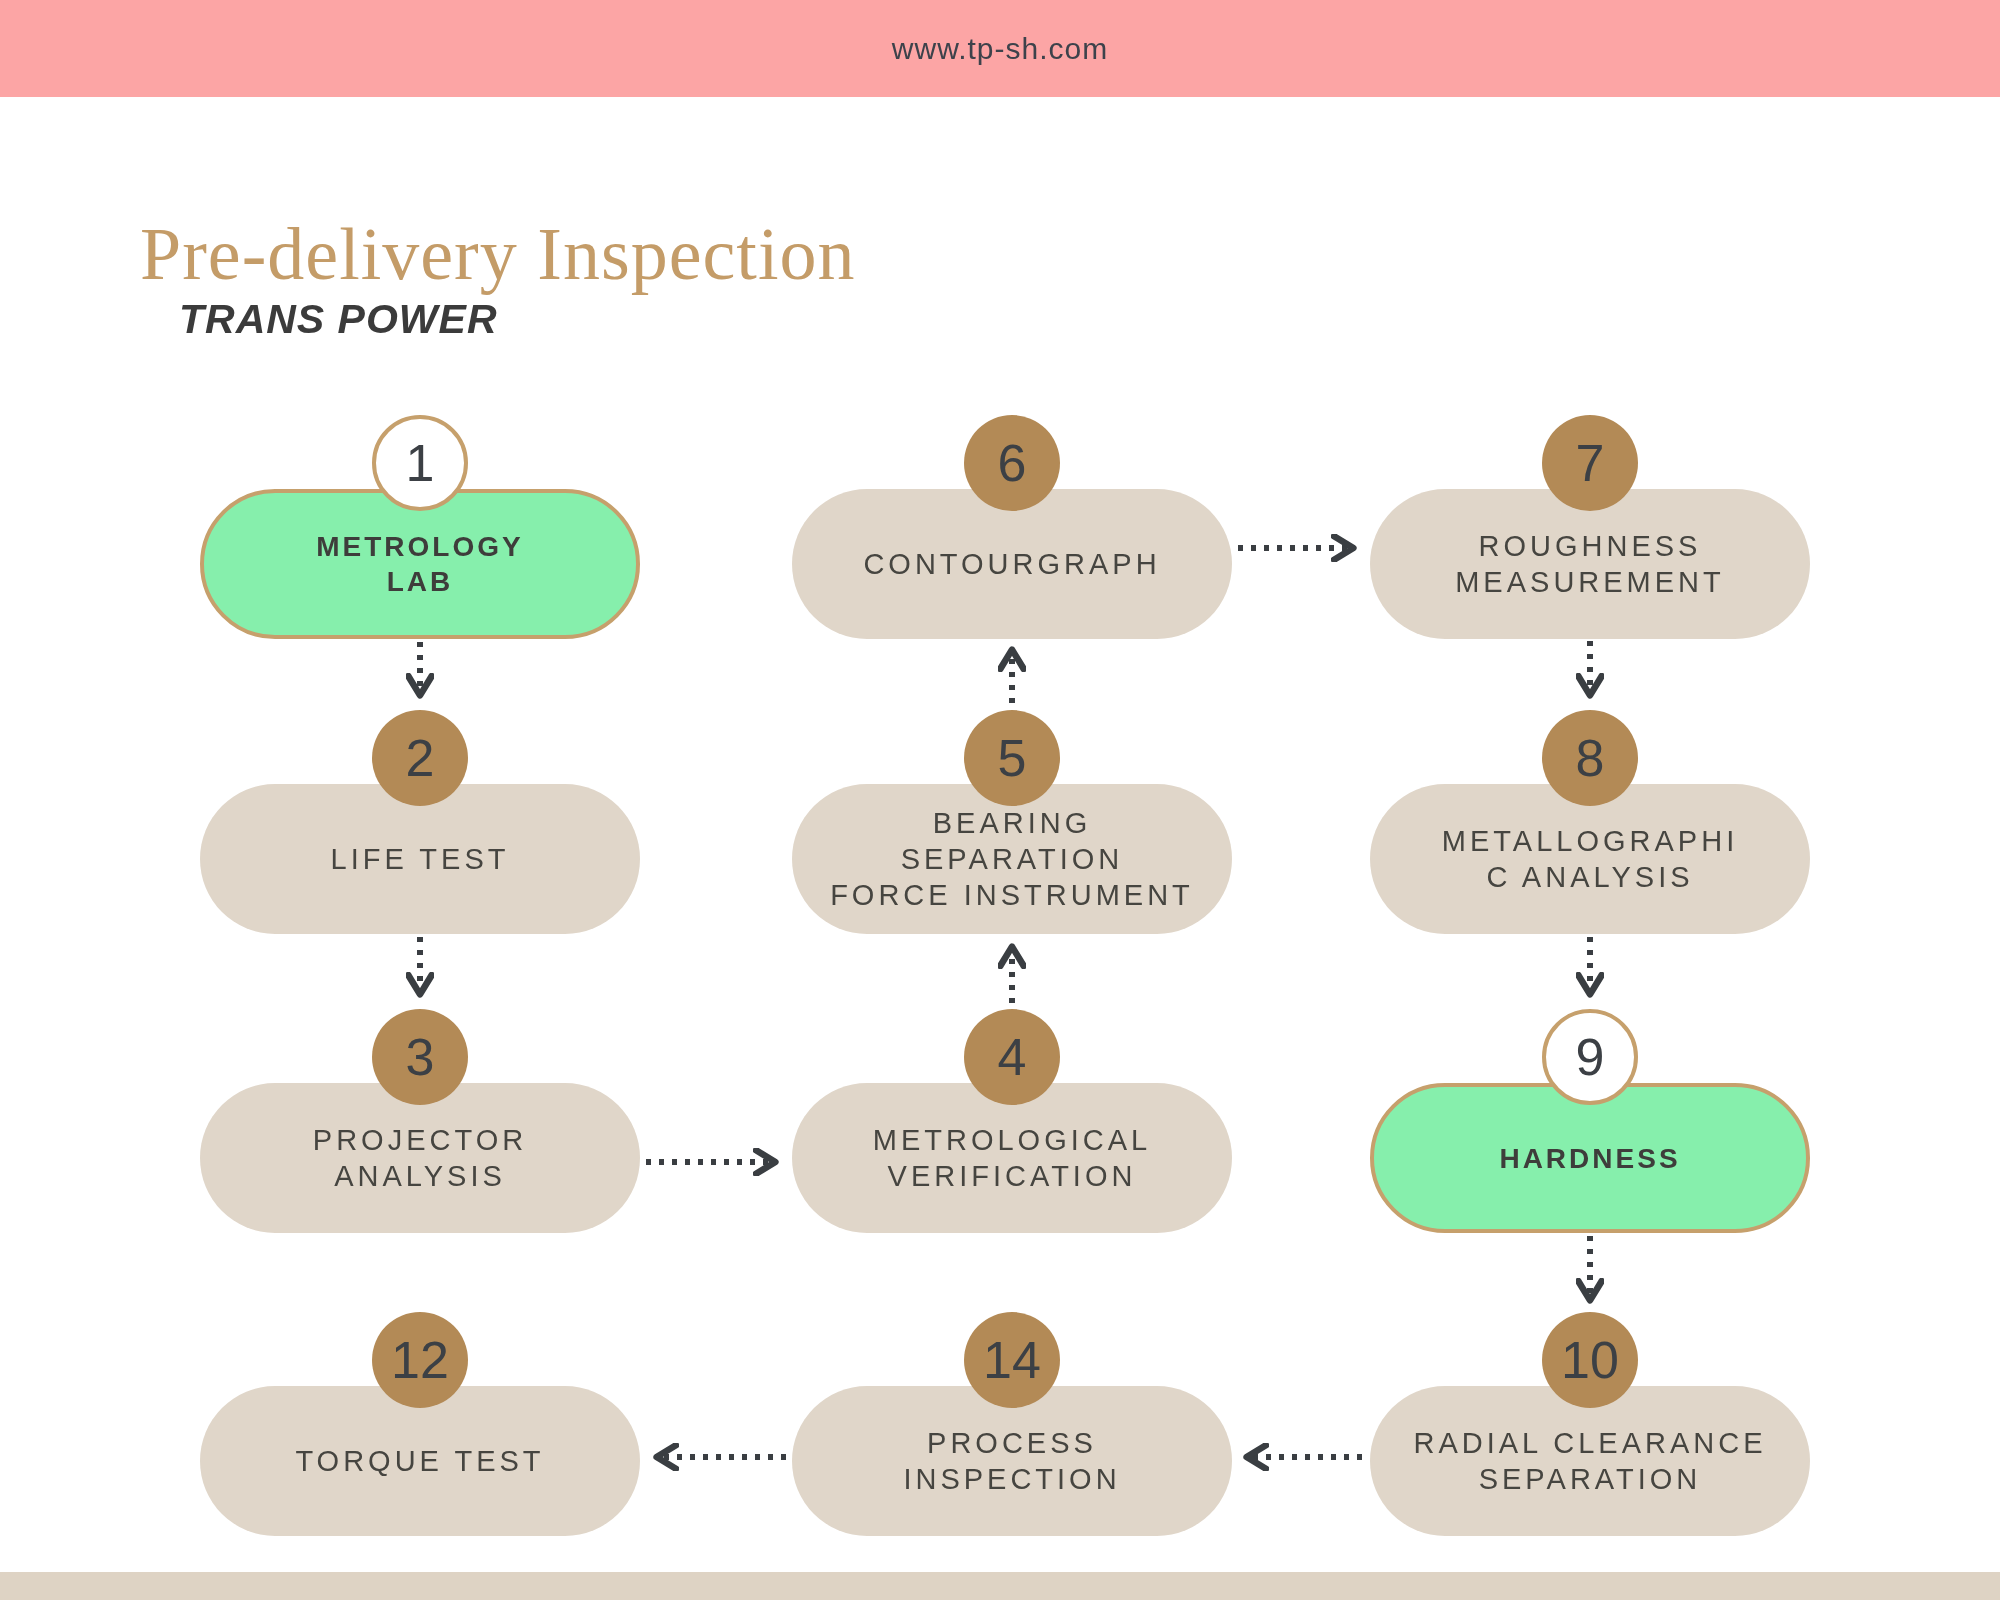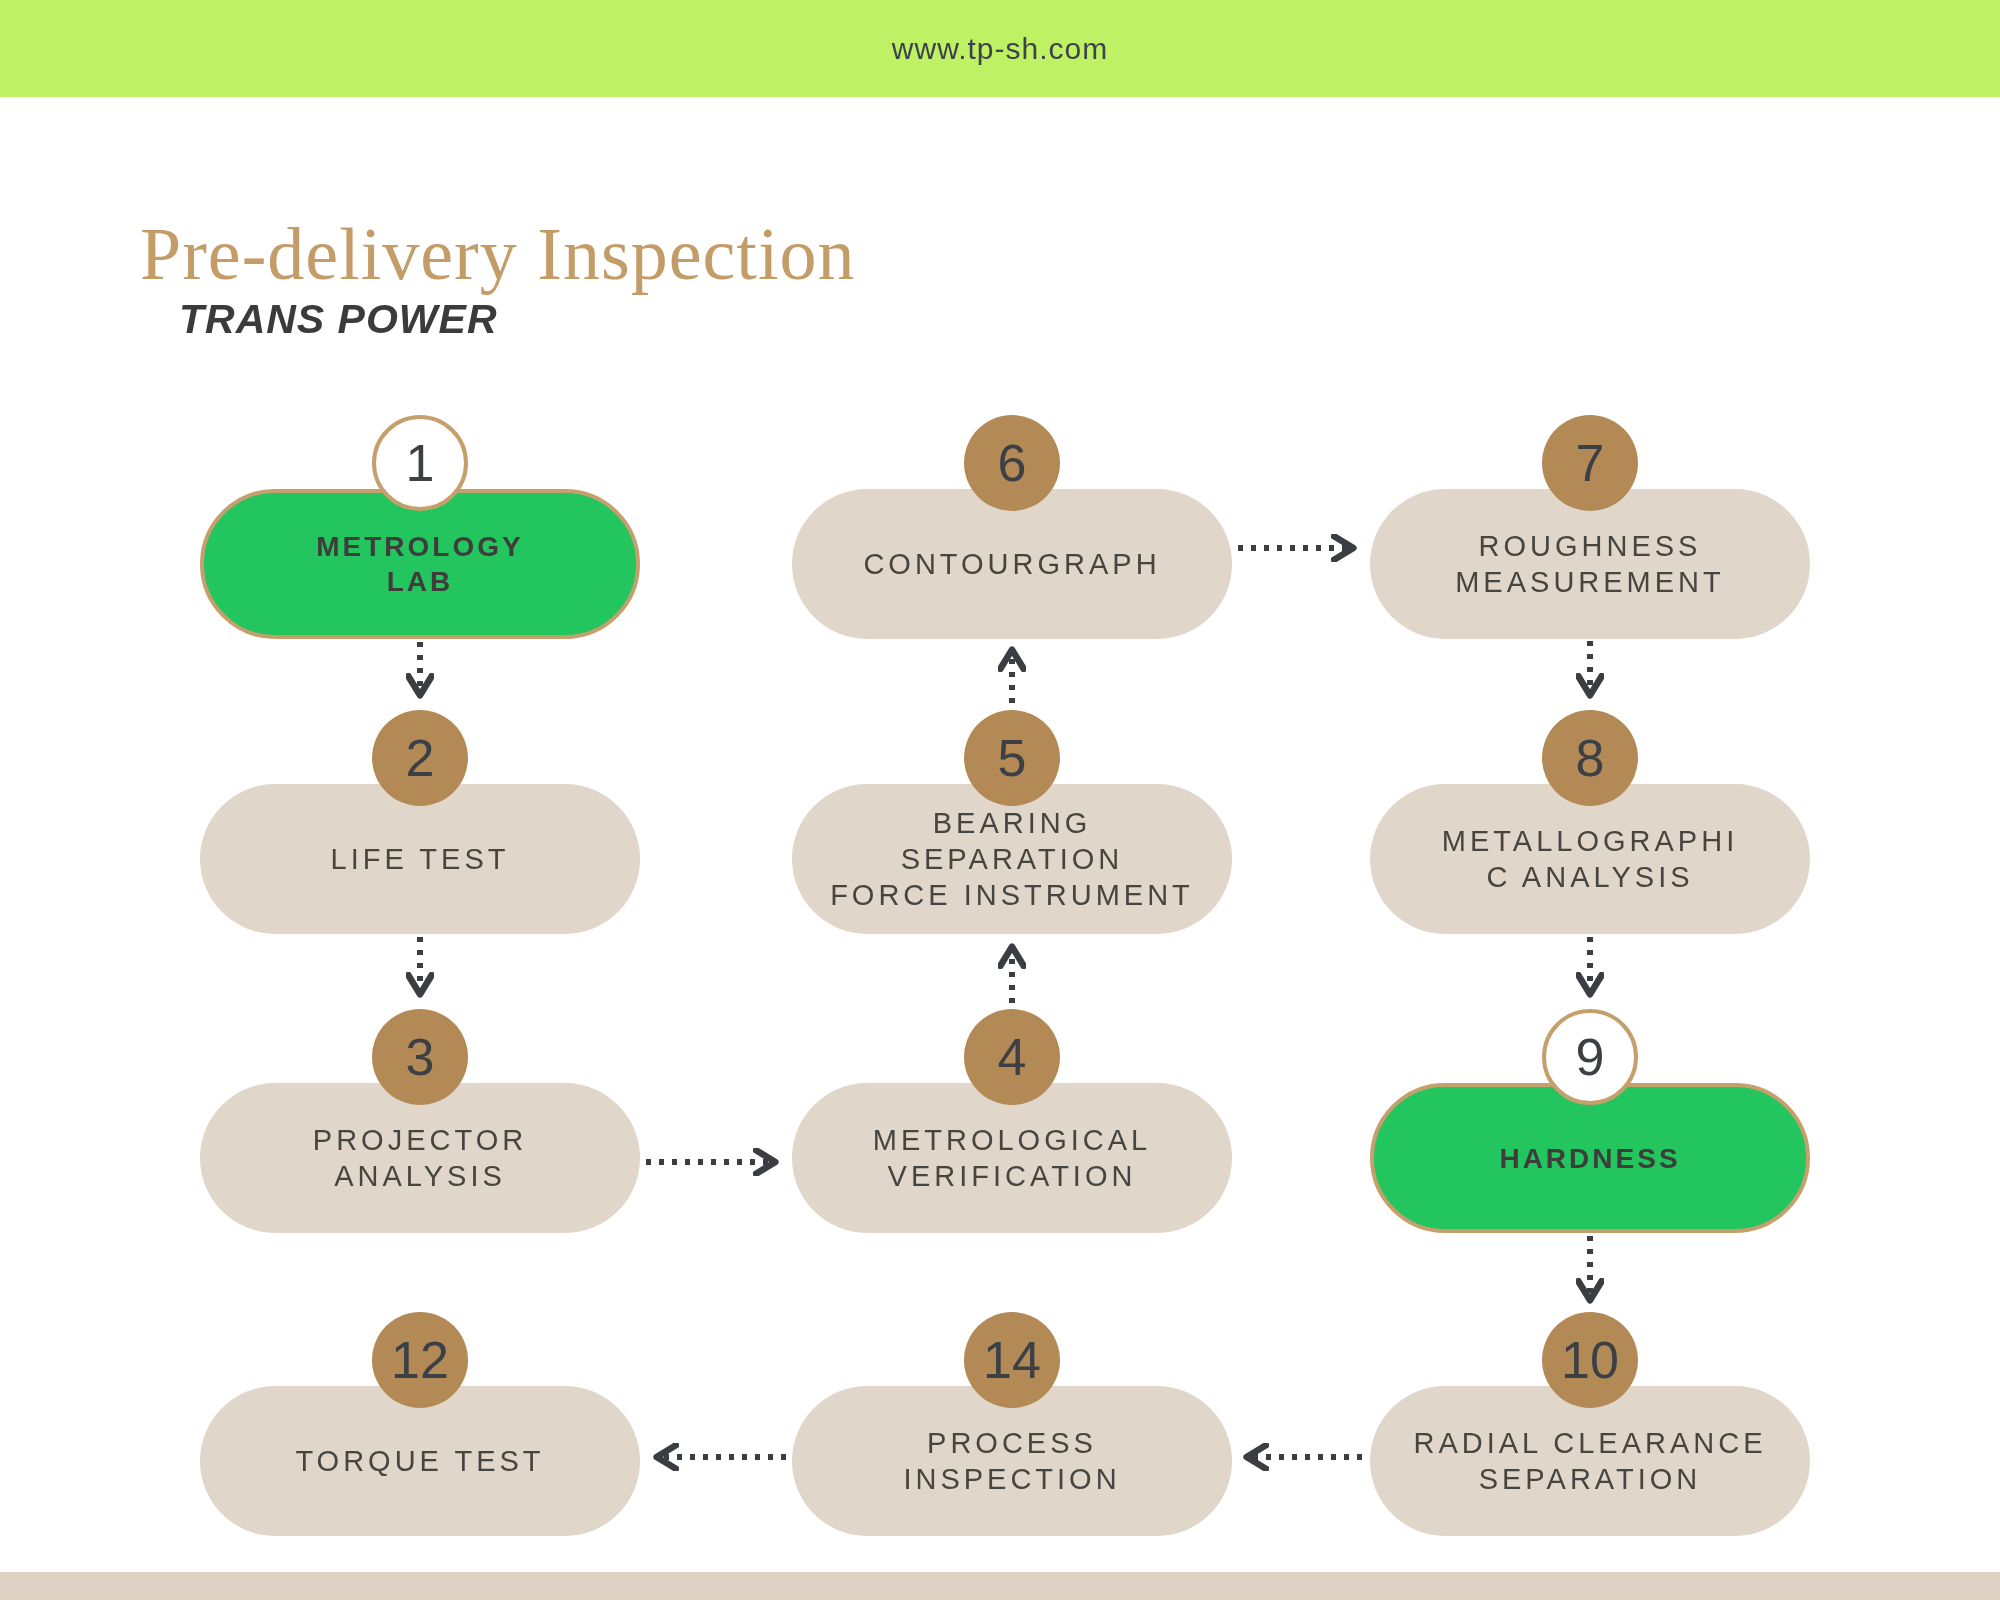--- a/index.html
+++ b/index.html
@@ -4,21 +4,21 @@
 <style>
   html,body{margin:0;padding:0;}
   body{
     width:2000px;height:1600px;position:relative;overflow:hidden;
     background:#ffffff;
     font-family:"Liberation Sans", sans-serif;
   }
   
   .topbar{
     position:absolute;left:0;top:0;width:2000px;height:97px;
-    background:#bef264;display:flex;align-items:center;justify-content:center;
+    background:#fca5a5;display:flex;align-items:center;justify-content:center;
   }
   .topbar-url{
     font-size:30px;color:#3d424b;letter-spacing:1px;
   }
   .bottombar{
     position:absolute;left:0;top:1572px;width:2000px;height:28px;
     background:#ded3c4;
   }
   
   .title{
@@ -30,21 +30,21 @@
     font-size:41px;font-weight:700;font-style:italic;color:#3b3b3b;letter-spacing:1px;margin-left:41px;
   }
   
   .node{position:absolute;width:440px;height:150px;}
   .pill{
     position:absolute;left:0;top:0;right:0;bottom:0;
     background:#e0d6c9;border-radius:76px;
     display:flex;align-items:center;justify-content:center;text-align:center;
   }
   .node.outlined .pill{
-    background:#22c55e;border:4px solid #c6a06c;
+    background:#86efac;border:4px solid #c6a06c;
   }
   .label{
     white-space:pre-line;
     font-size:29px;letter-spacing:4px;color:#464540;line-height:1.25;
     padding:0 30px;
   }
   .node.outlined .label{
     font-weight:700;font-size:28px;letter-spacing:3px;color:#3e3d3b;
   }
   .badge{

